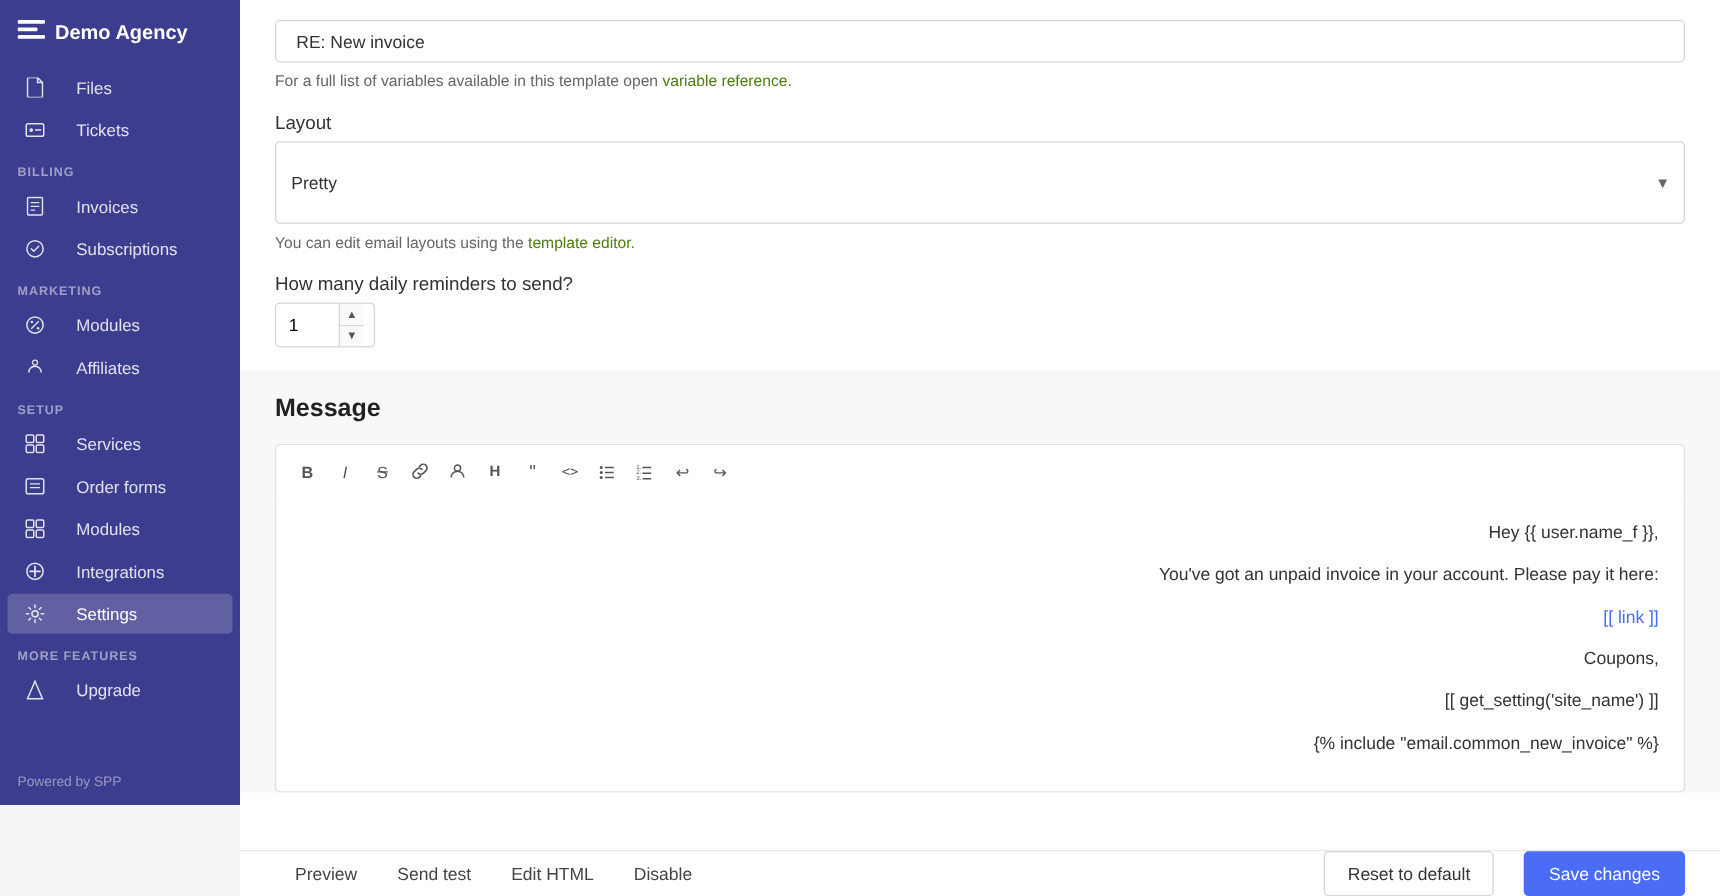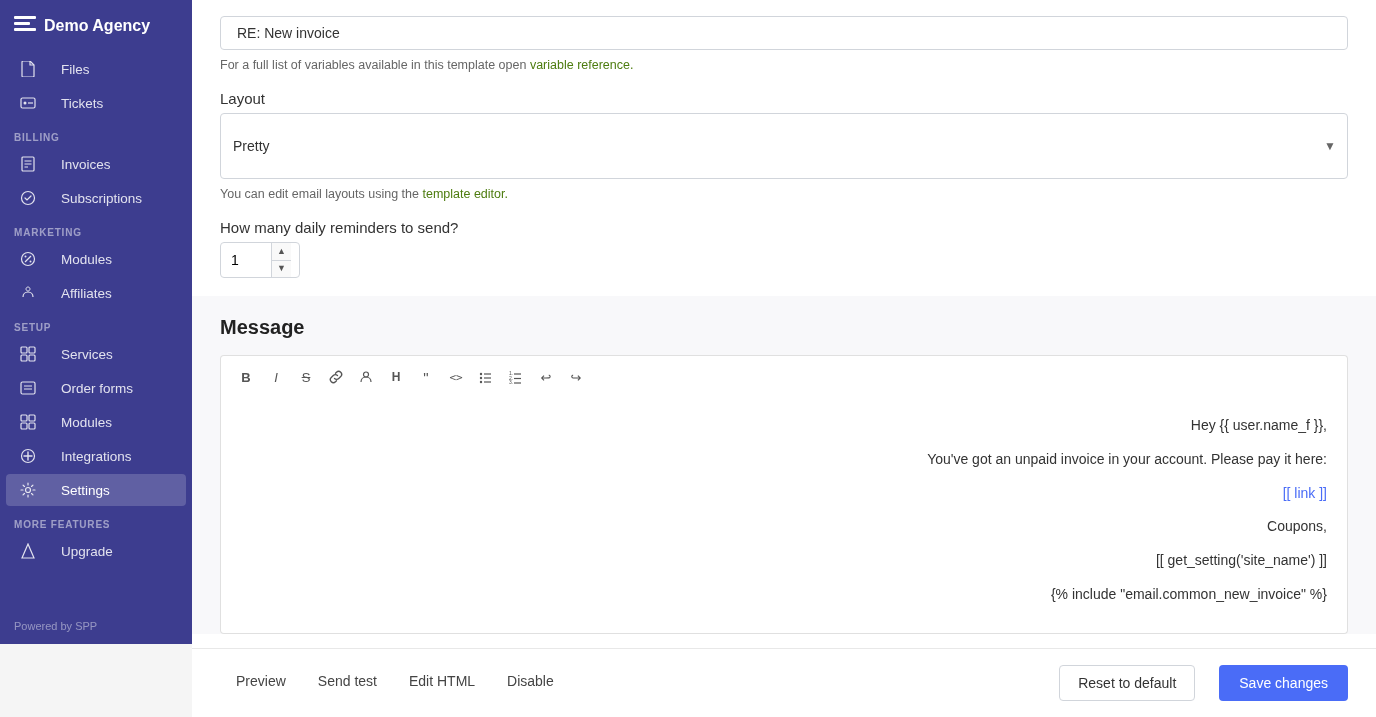--- a/index.html
+++ b/index.html
@@ -182,23 +182,23 @@
       line-height: 1.7;
       text-align: right;
     }
     .editor-link { color: #4a6cf7; text-decoration: none; }
     .editor-body p { margin-bottom: 10px; }
 
     
     .bottom-bar {
       border-top: 1px solid #e8e8e8;
       background: #fff;
-      padding: 16px 28px;
-      display: flex;
-      align-items: flex-start;
+      padding: 0 28px;
+      display: flex;
+      align-items: center;
       justify-content: space-between;
     }
     .bottom-tabs {
       display: flex;
       gap: 0;
     }
     .bottom-tab {
       padding: 8px 16px;
       font-size: 14px;
       color: #444;

